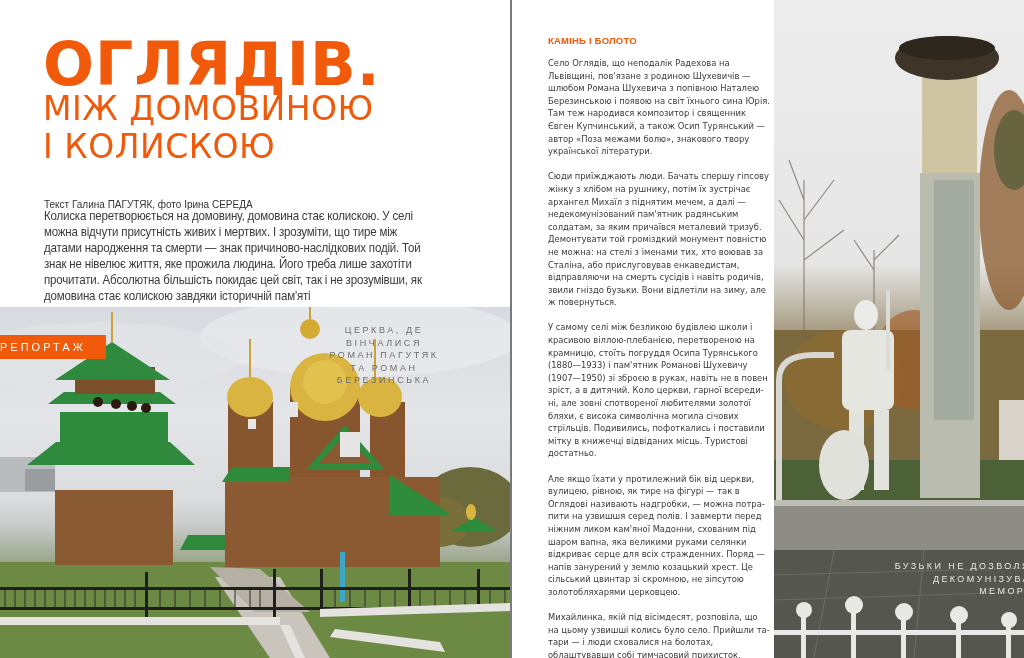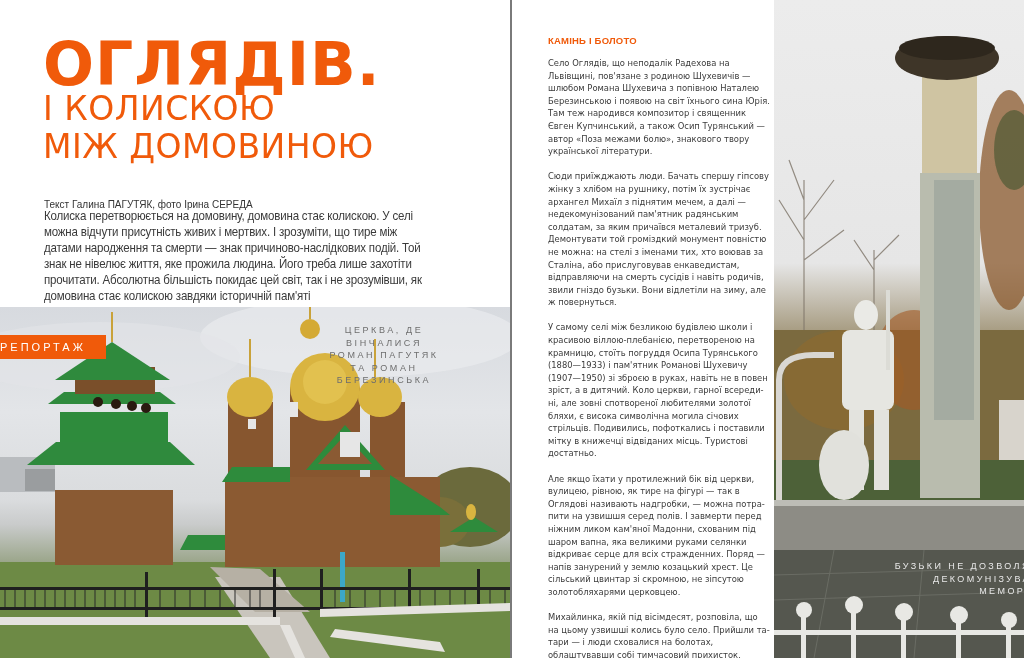--- a/index.html
+++ b/index.html
@@ -68,22 +68,22 @@
     position: absolute; right: 33px; top: 560px; width: 200px; text-align: right;
     font-size: 9px; letter-spacing: 2.4px; line-height: 12.5px; color: #e8e8e8;
   }
 </style>
 </head>
 <body>
 
 <div class="page-left">
   <div class="title-main">ОГЛЯДІВ.</div>
   <div class="title-sub">
+    <div>МІЖ ДОМОВИНОЮ</div>
     <div>І КОЛИСКОЮ</div>
-    <div>МІЖ ДОМОВИНОЮ</div>
   </div>
   <div class="byline">Текст Галина ПАГУТЯК, фото Ірина СЕРЕДА</div>
   <div class="lead">Колиска перетворюється на домовину, домовина стає колискою. У селі можна відчути присутність живих і мертвих. І зрозуміти, що тире між датами народження та смерти — знак причиново-наслідкових подій. Той знак не нівелює життя, яке прожила людина. Його треба лише захотіти прочитати. Абсолютна більшість покидає цей світ, так і не зрозумівши, як домовина стає колискою завдяки історичній пам'яті</div>
 
   <div class="photo-church">
     <svg width="511" height="351" viewBox="0 0 511 351">
 
       <ellipse cx="360" cy="30" rx="160" ry="40" fill="#e9ebee" opacity="0.7"></ellipse>
       <ellipse cx="100" cy="50" rx="140" ry="35" fill="#e2e4e7" opacity="0.6"></ellipse>
 

